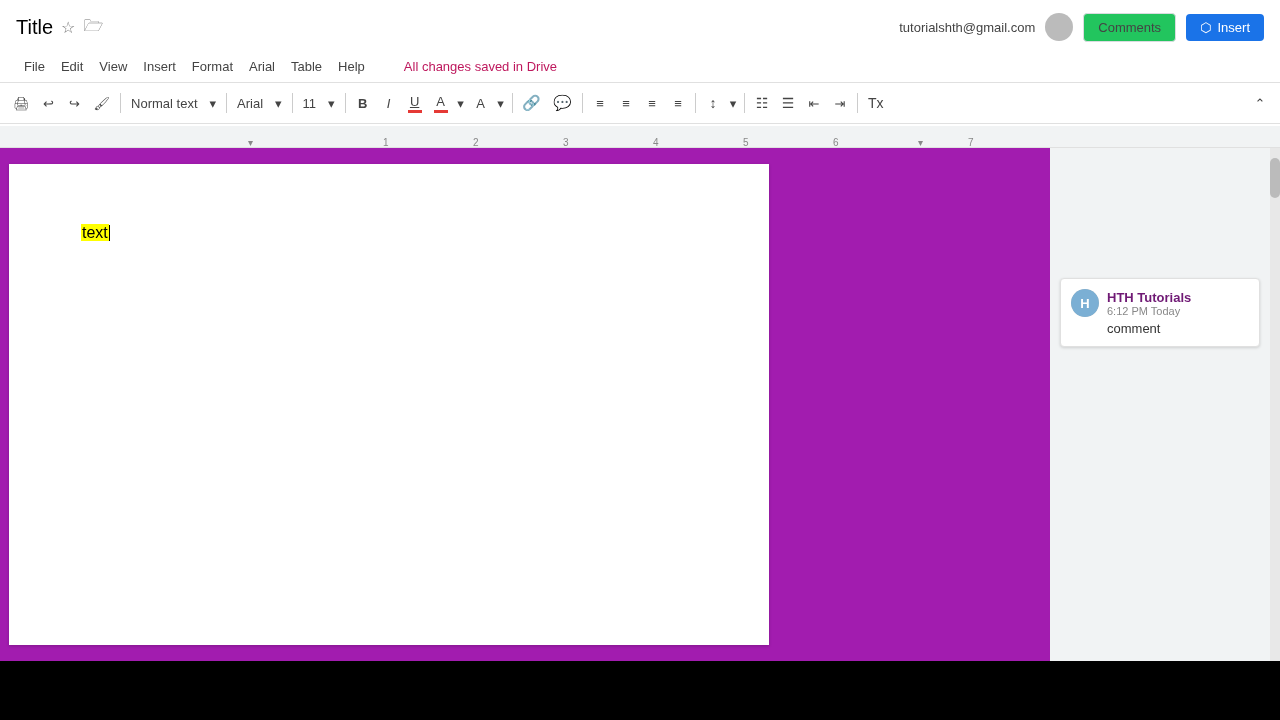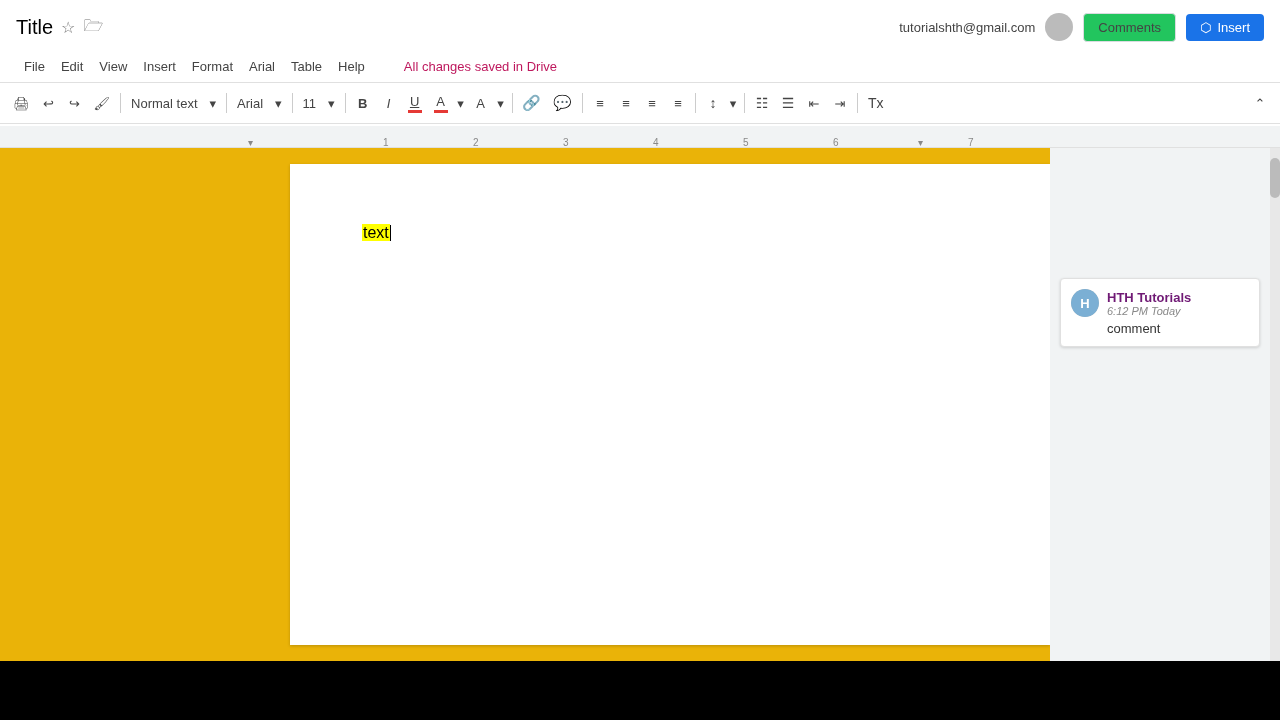--- a/index.html
+++ b/index.html
@@ -251,21 +251,20 @@
 
     .comment-author {
       font-size: 13px;
       font-weight: bold;
       color: #701a75;
     }
 
     .comment-time {
       font-size: 11px;
       color: #888;
-      font-style: italic;
     }
 
     .comment-text {
       font-size: 13px;
       color: #333;
       padding-left: 36px;
     }
 
     .bottom-bar {
       height: 30px;
@@ -450,21 +449,21 @@
     <span style="position:absolute; left:405px;">4</span>
     <span style="position:absolute; left:495px;">5</span>
     <span style="position:absolute; left:585px;">6</span>
     <span style="position:absolute; left:670px;">▾</span>
     <span style="position:absolute; left:720px;">7</span>
   </div>
 </div>
 
 <div class="main-content" style="display:flex; background:#f1f3f4; height: calc(720px - 177px - 30px);">
 
-  <div class="page-container" style="flex:1; overflow-y:auto; padding:16px 0; display:flex; justify-content:flex-end; background:#eab308;">
+  <div class="page-container" style="flex:1; overflow-y:auto; padding:16px 9px; display:flex; justify-content:flex-start; background:#a21caf;">
     <div class="page">
       <p>
         <span class="highlight">text</span><span class="cursor"></span>
       </p>
     </div>
   </div>
 
   <div class="sidebar">
     <div class="comment-card">
       <div class="comment-header">

